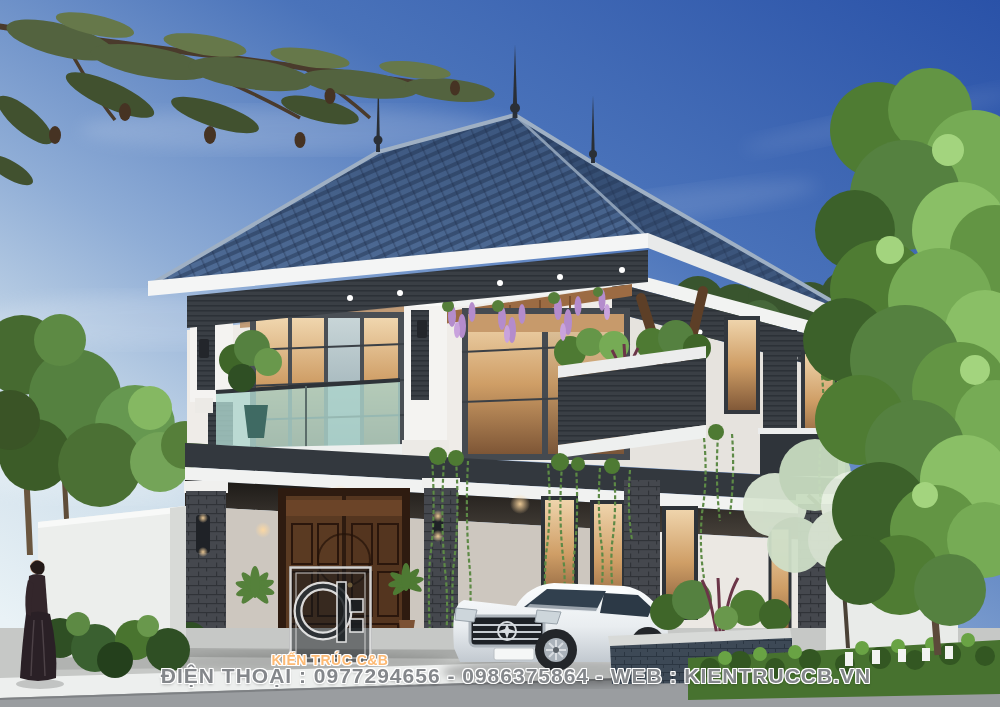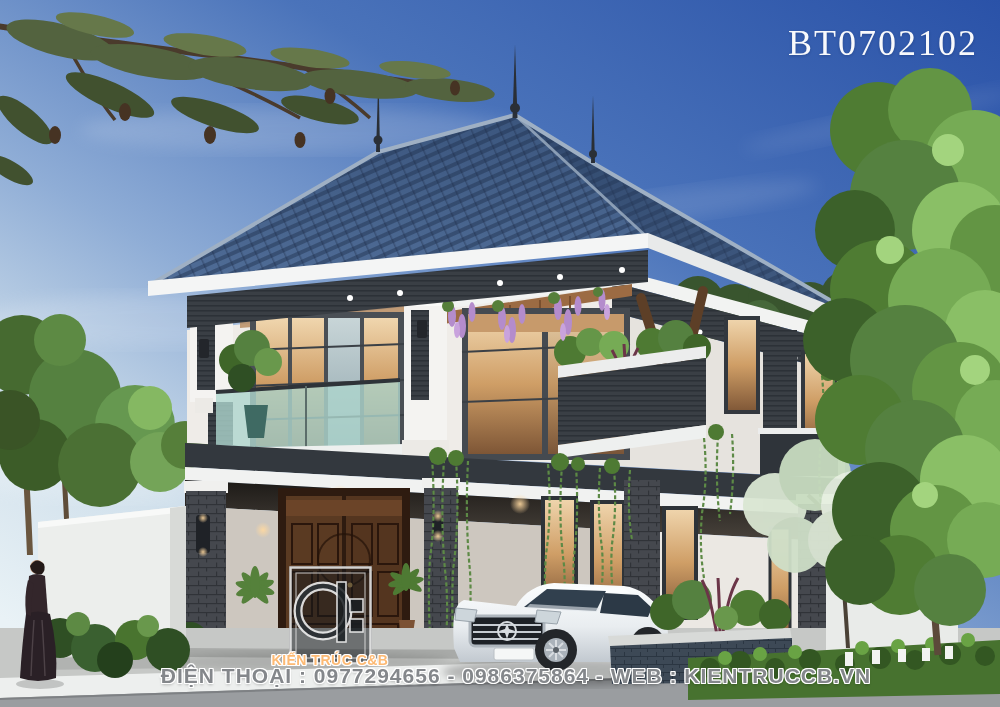--- a/index.html
+++ b/index.html
@@ -619,21 +619,20 @@
       <ellipse cx="125" cy="112" rx="6" ry="9"></ellipse>
           <ellipse cx="210" cy="135" rx="6" ry="9"></ellipse>
       <ellipse cx="330" cy="96" rx="5.5" ry="8"></ellipse>
           <ellipse cx="300" cy="140" rx="5.5" ry="8"></ellipse>
       <ellipse cx="455" cy="88" rx="5" ry="7.5"></ellipse>
           <ellipse cx="55" cy="135" rx="6" ry="9"></ellipse>
     </g>
   </g>
 </svg>
 
-<div class="wm-code">BT0702102</div>
 
 <div class="wm-logo">
   <svg viewBox="0 0 83 99" width="83" height="99">
     <rect x="0" y="0" width="83" height="99" fill="#14181c" opacity="0.5"></rect>
     <rect x="1.5" y="1.5" width="80" height="96" fill="none" stroke="#f0f0f0" stroke-opacity="0.85" stroke-width="2.5"></rect>
     <rect x="7" y="7" width="69" height="85" fill="none" stroke="#e8e8e8" stroke-opacity="0.7" stroke-width="1.2"></rect>
     <circle cx="34" cy="45" r="25" fill="none" stroke="#ececec" stroke-opacity="0.9" stroke-width="9"></circle>
     <circle cx="34" cy="45" r="25" fill="none" stroke="#1a1e22" stroke-opacity="0.9" stroke-width="4.5"></circle>
     <rect x="48" y="16" width="9" height="60" fill="#1a1e22" fill-opacity="0.85" stroke="#ececec" stroke-opacity="0.9" stroke-width="1.6"></rect>
     <rect x="61" y="33" width="13" height="13" fill="#1a1e22" fill-opacity="0.85" stroke="#ececec" stroke-opacity="0.9" stroke-width="1.6"></rect>

